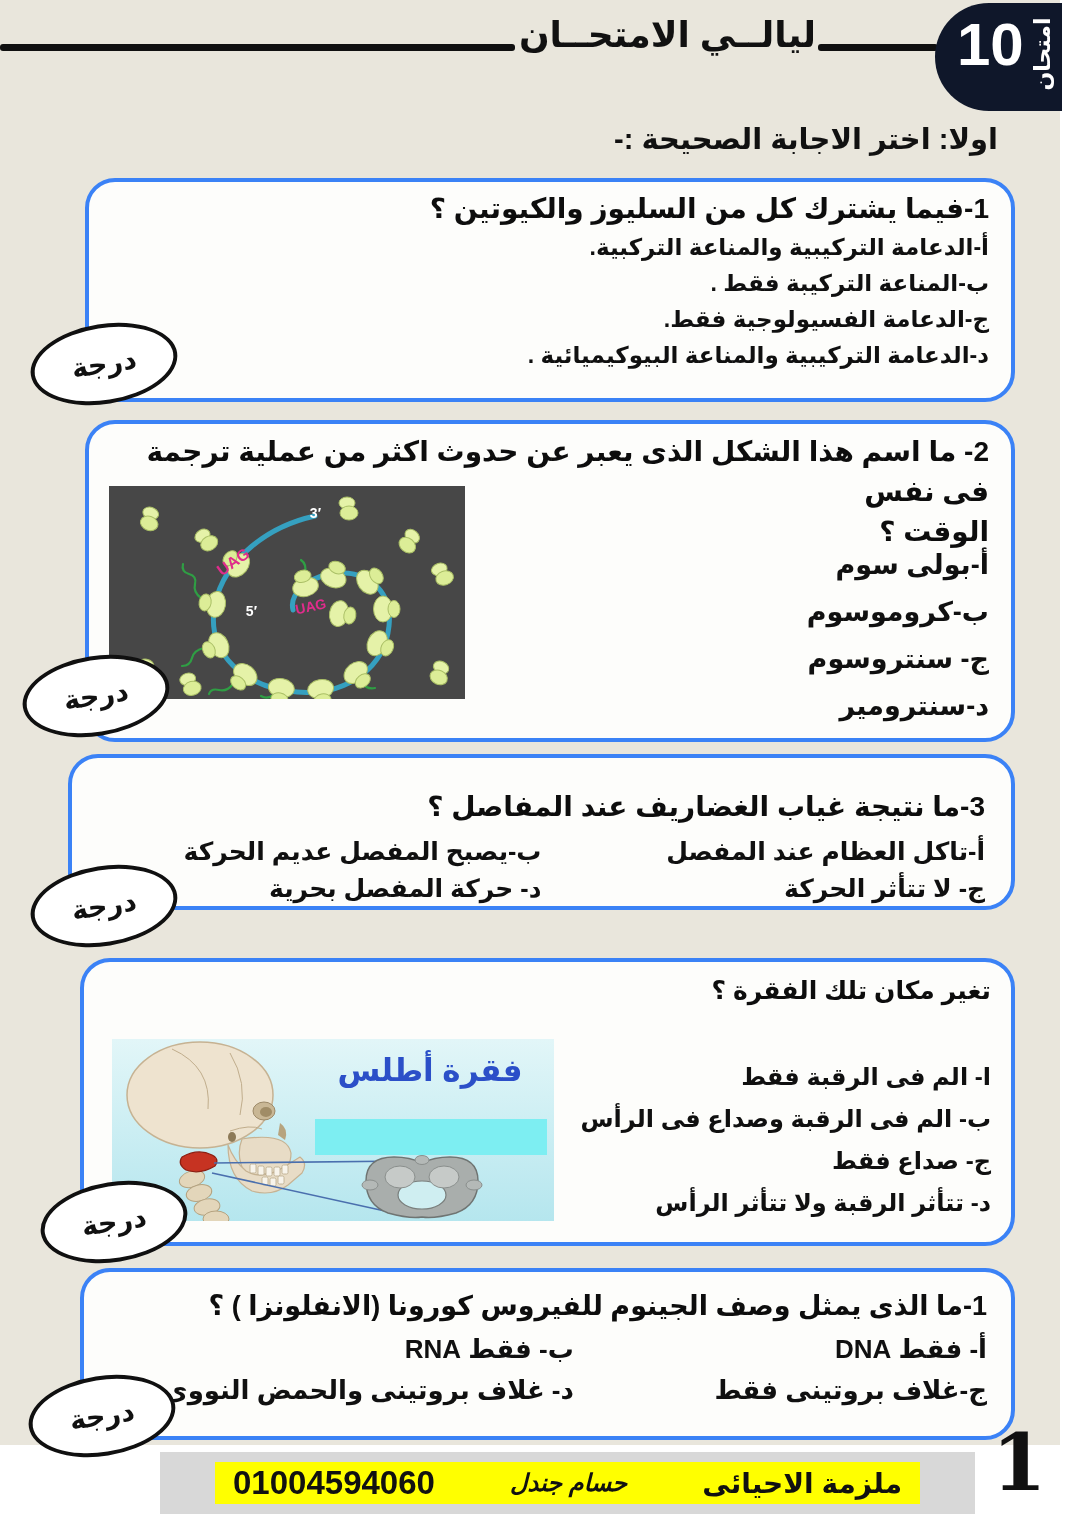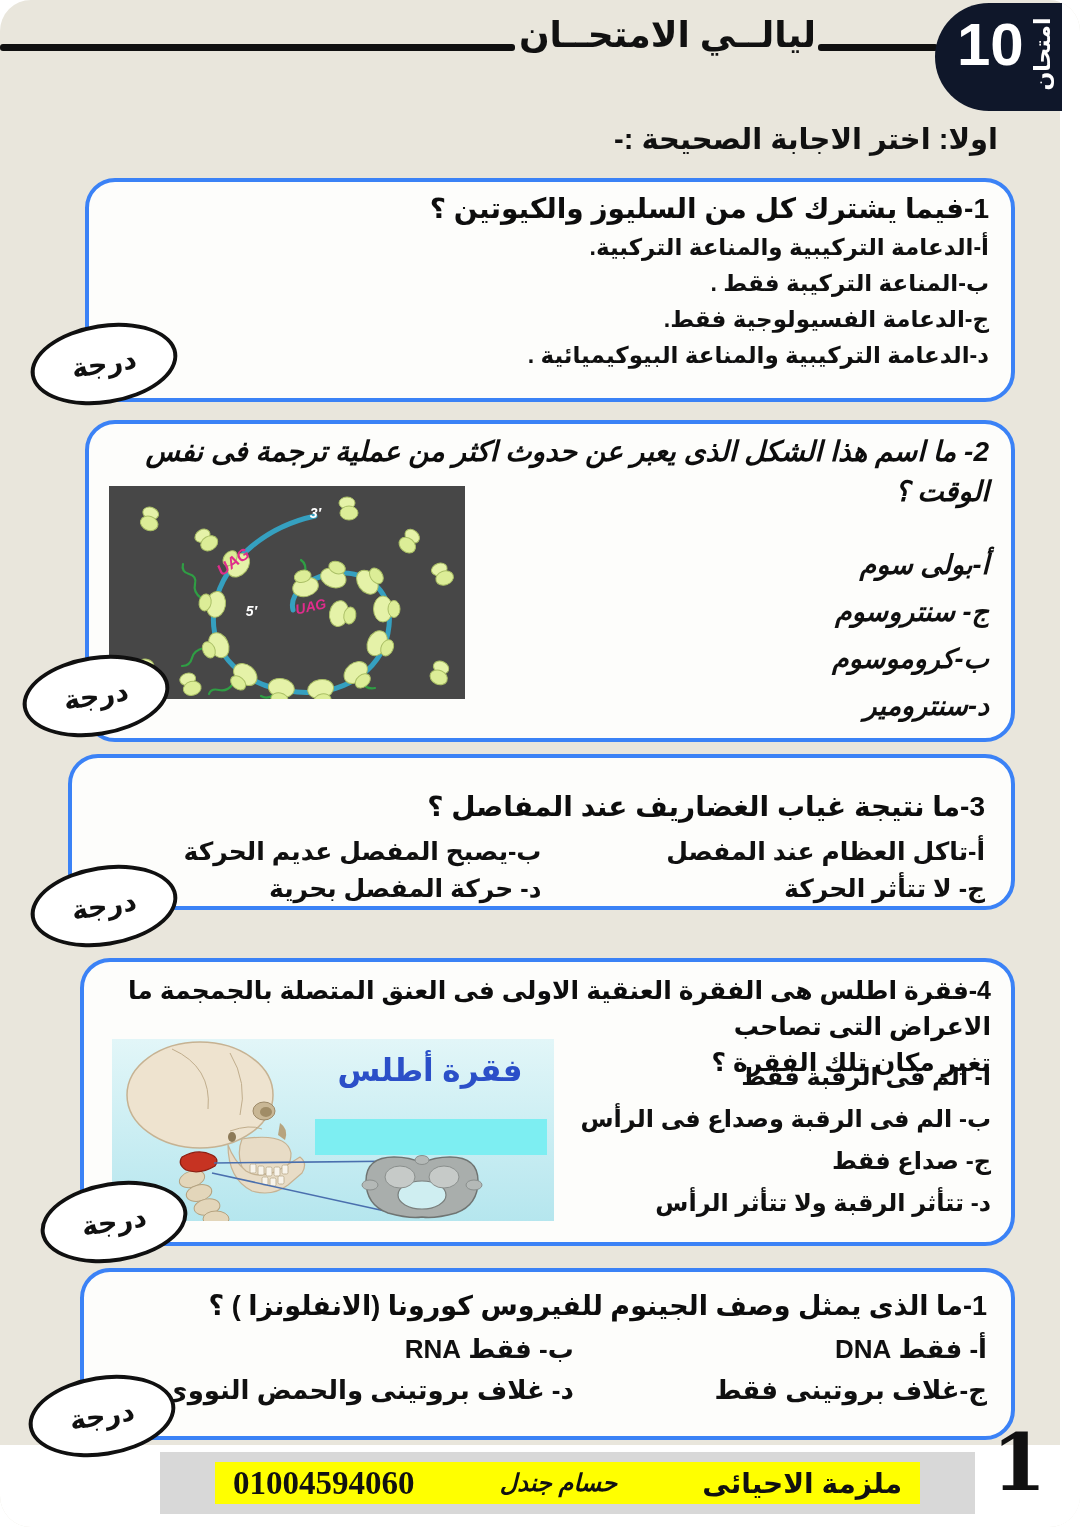--- a/index.html
+++ b/index.html
@@ -1,17 +1,17 @@
 <!DOCTYPE html>
 <html lang="ar"><head>
 <meta charset="utf-8">
 <style>
   html,body{margin:0;padding:0;}
   body{font-family:"Liberation Sans","DejaVu Sans",sans-serif;}
-  .page{position:relative;width:1080px;height:1527px;background:#e9e6dc;overflow:hidden;color:#111;border-radius:31px;}
+  .page{position:relative;width:1080px;height:1527px;background:#e9e6dc;overflow:hidden;color:#111;}
   .white-strip-right{position:absolute;right:0;top:0;width:20px;height:100%;background:#ffffff;}
   .bottom-band{position:absolute;left:0;top:1445px;width:1080px;height:82px;background:#ffffff;}
 
   
   .rule{position:absolute;height:7px;background:#101010;border-radius:3px;}
   .rule-left{left:0;top:44px;width:515px;}
   .rule-right{left:818px;top:44px;width:120px;}
   .series-title{position:absolute;left:505px;top:14px;width:325px;text-align:center;
     font-size:36px;font-weight:800;direction:rtl;}
   .badge{position:absolute;right:18px;top:3px;width:127px;height:108px;background:#0f172a;
@@ -25,21 +25,21 @@
   
   .qbox{position:absolute;background:#fdfdfb;border:4px solid #3b82f6;border-radius:30px;
     direction:rtl;box-sizing:border-box;}
   .qtitle{font-weight:800;color:#0d0d0d;}
   .opt{font-weight:700;color:#101010;}
 
   #q1{left:85px;top:178px;width:930px;height:224px;padding:10px 22px;}
   #q1 .qtitle{font-size:28px;margin-bottom:4px;}
   #q1 .opt{font-size:23px;line-height:36px;}
 
-  #q2{left:85px;top:420px;width:930px;height:322px;padding:8px 22px;font-style:italic;}
+  #q2{left:85px;top:420px;width:930px;height:322px;padding:8px 22px;}
   #q2 .qtitle{font-size:28px;line-height:40px;}
   #q2 .fig{position:absolute;left:20px;top:62px;width:356px;height:213px;}
   #q2 .opts{position:absolute;right:22px;top:118px;text-align:right;}
   #q2 .opt{font-size:27px;line-height:47px;}
 
   #q3{left:68px;top:754px;width:947px;height:156px;padding:14px 26px;}
   #q3 .qtitle{font-size:28px;margin-top:18px;margin-bottom:14px;}
   #q3 .grid{display:grid;grid-template-columns:1fr 1fr;row-gap:8px;}
   #q3 .opt{font-size:25px;}
 
@@ -64,21 +64,21 @@
   #s4{left:40px;top:1182px;}
   #s5{left:28px;top:1376px;}
 
   
   .footer-gray{position:absolute;left:160px;top:1452px;width:815px;height:62px;background:#d8d8d8;z-index:2;}
   .footer-yellow{position:absolute;left:55px;top:10px;width:705px;height:42px;background:#ffff00;
     display:flex;direction:rtl;align-items:center;justify-content:space-between;
     padding:0 18px;box-sizing:border-box;font-weight:800;}
   .footer-yellow .t1{font-size:28px;}
   .footer-yellow .t2{font-size:24px;font-style:italic;}
-  .footer-yellow .phone{font-size:33px;direction:ltr;font-family:Liberation Serif, serif;}
+  .footer-yellow .phone{font-size:33px;direction:ltr;}
   .pagenum{position:absolute;left:992px;top:1424px;font-family:"DejaVu Serif","Liberation Serif",serif;
     font-size:78px;font-weight:800;line-height:1;z-index:3;}
 </style>
 </head>
 <body>
 
 <div class="page">
   <div class="white-strip-right"></div>
   <div class="bottom-band"></div>
 
@@ -156,22 +156,22 @@
         <use href="#ribo2" transform="translate(80,198) rotate(-15)"></use>
         <use href="#ribo2" transform="translate(330,186) rotate(25)"></use>
 
         <text x="212" y="32" fill="#ffffff" font-size="14" font-weight="bold">3′</text>
         <text x="148" y="130" fill="#ffffff" font-size="14" font-weight="bold">5′</text>
         <text transform="translate(142,70) rotate(-35)" fill="#e02c8c" font-size="16" font-weight="bold">UAG</text>
       </svg>
     </div>
     <div class="opts">
       <div class="opt">أ-بولى سوم</div>
+      <div class="opt">ب-كروموسوم</div>
       <div class="opt">ج- سنتروسوم</div>
-      <div class="opt">ب-كروموسوم</div>
       <div class="opt">د-سنترومير</div>
     </div>
   </div>
   <div class="score" id="s2">
       <span>درجة</span>
     </div>
 
   <div class="qbox" id="q3">
     <div class="qtitle">3-ما نتيجة غياب الغضاريف عند المفاصل ؟</div>
     <div class="grid">
@@ -179,21 +179,20 @@
       <div class="opt">ب-يصبح المفصل عديم الحركة</div>
       <div class="opt">ج- لا تتأثر الحركة</div>
       <div class="opt">د- حركة المفصل بحرية</div>
     </div>
   </div>
   <div class="score" id="s3">
       <span>درجة</span>
     </div>
 
   <div class="qbox" id="q4">
-    <div class="qtitle">4-فقرة اطلس هى الفقرة العنقية الاولى فى العنق المتصلة بالجمجمة ما الاعراض التى تصاحب</div>
     <div class="qtitle">تغير مكان تلك الفقرة ؟</div>
     <div class="fig">
       <svg width="442" height="182" viewBox="0 0 442 182" xmlns="http://www.w3.org/2000/svg">
         <defs>
           <linearGradient id="skybg" x1="0" y1="0" x2="0" y2="1">
             <stop offset="0" stop-color="#e2f6f8"></stop>
             <stop offset="1" stop-color="#b5e6ee"></stop>
           </linearGradient>
         </defs>
         <rect width="442" height="182" fill="url(#skybg)"></rect>

